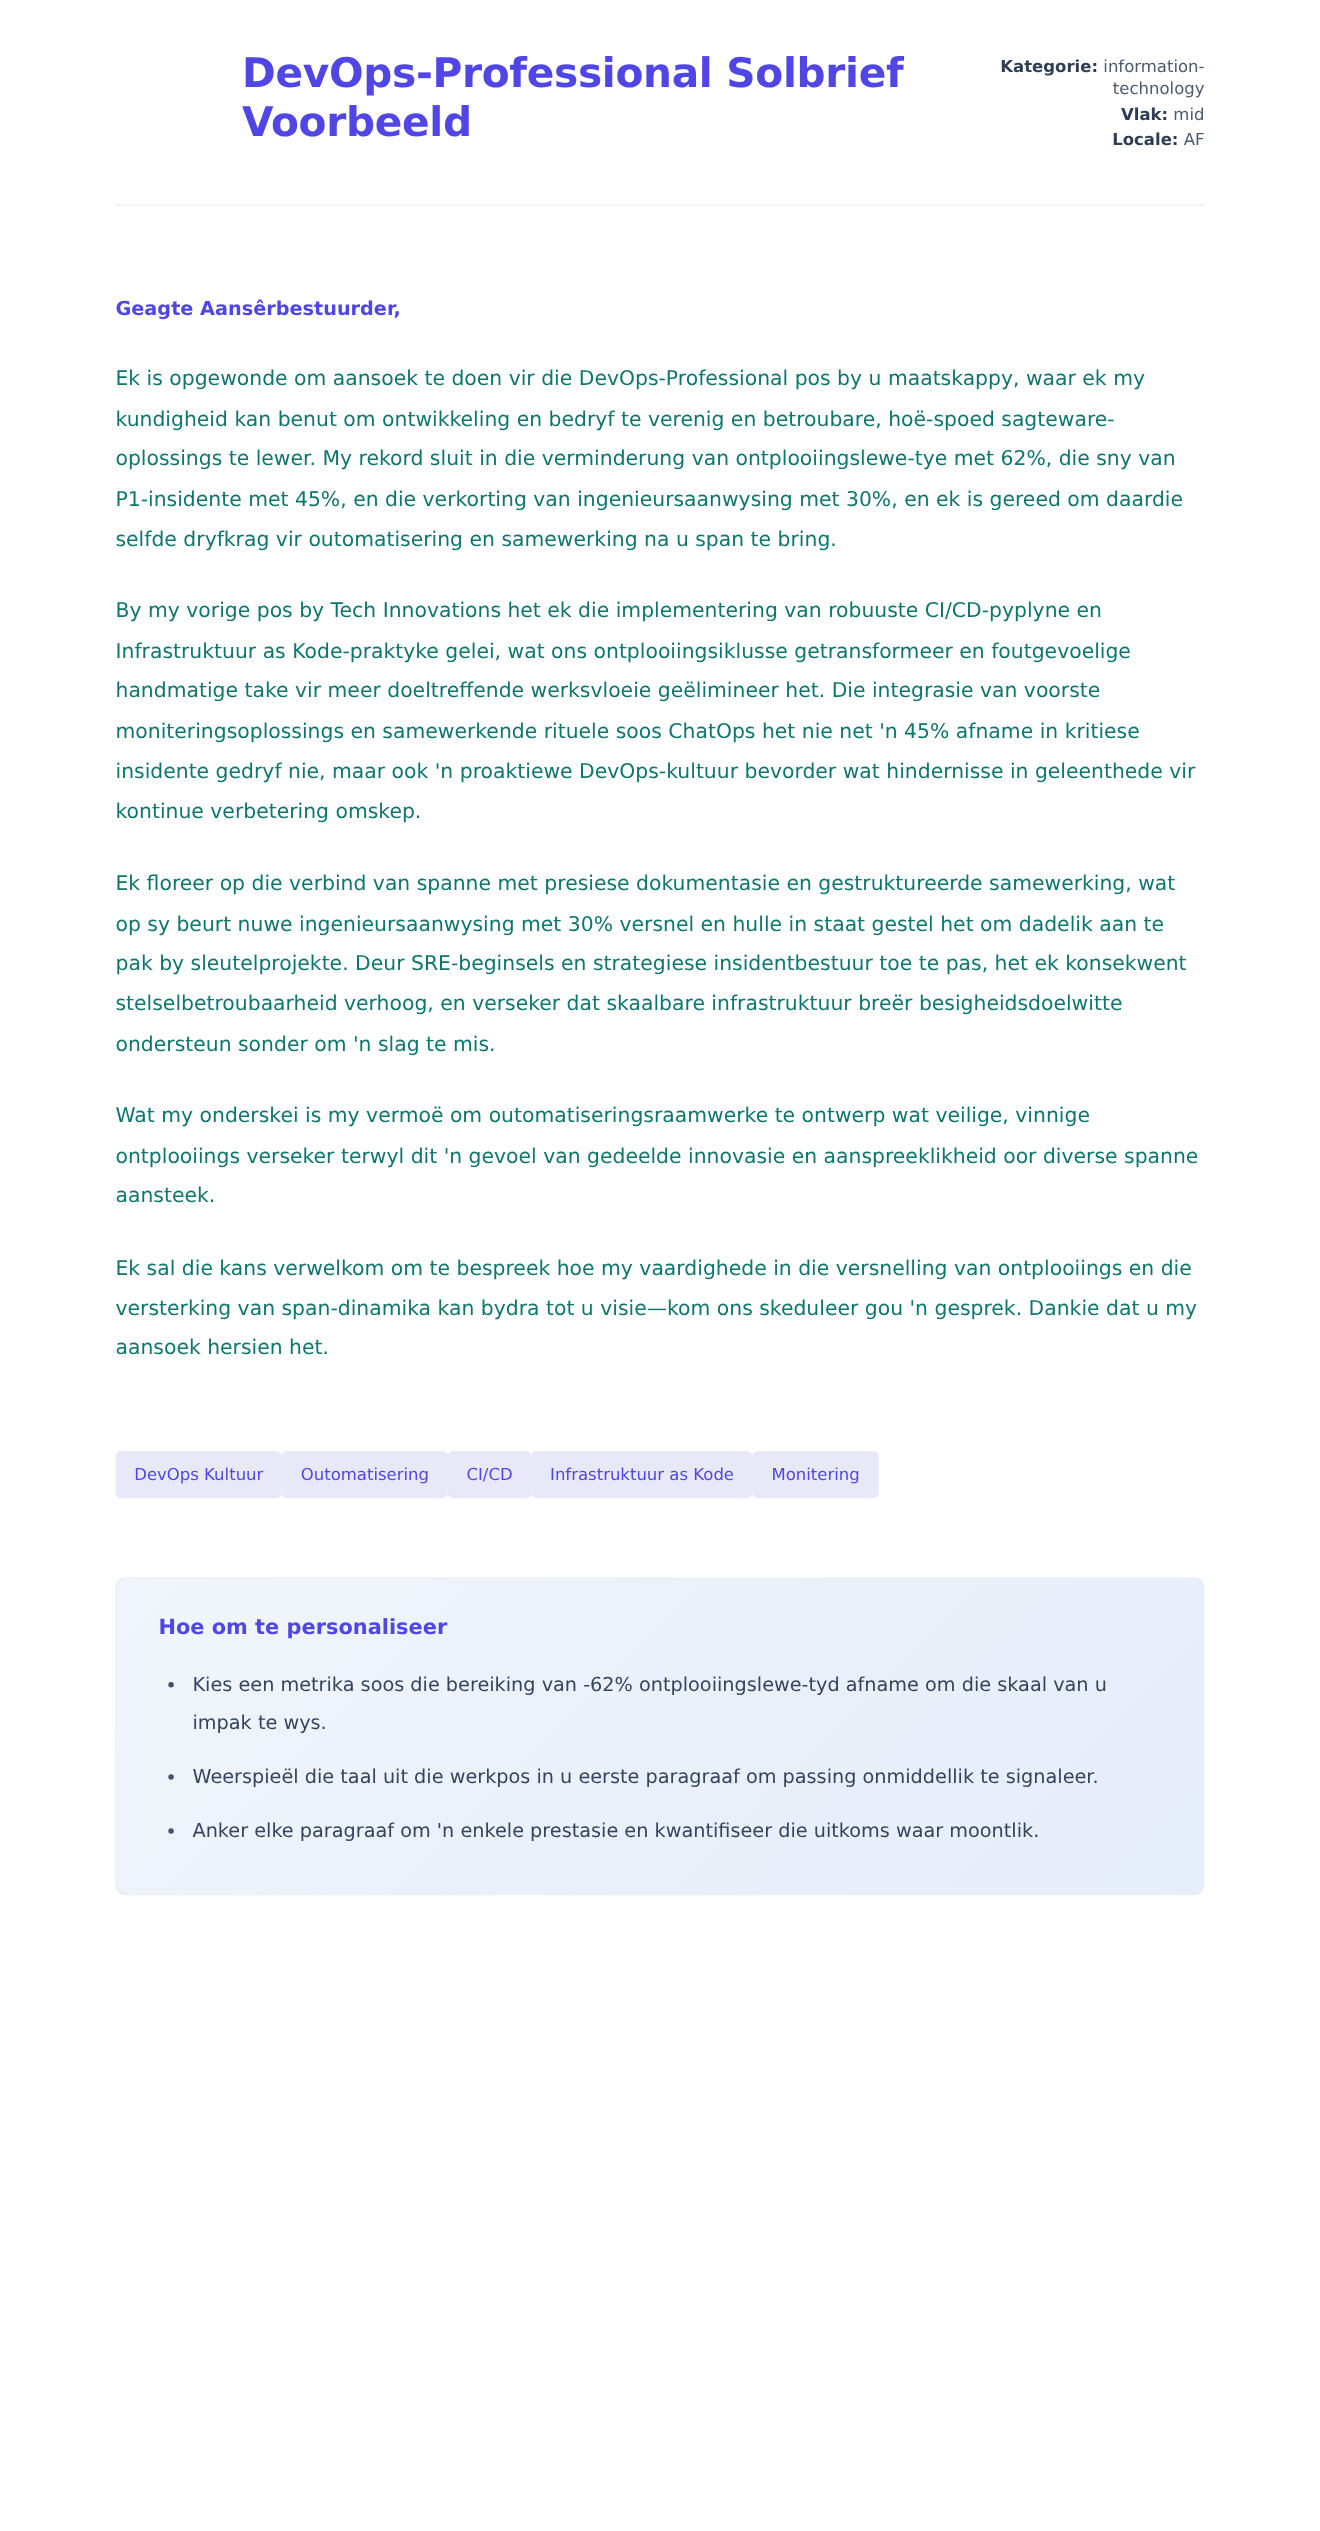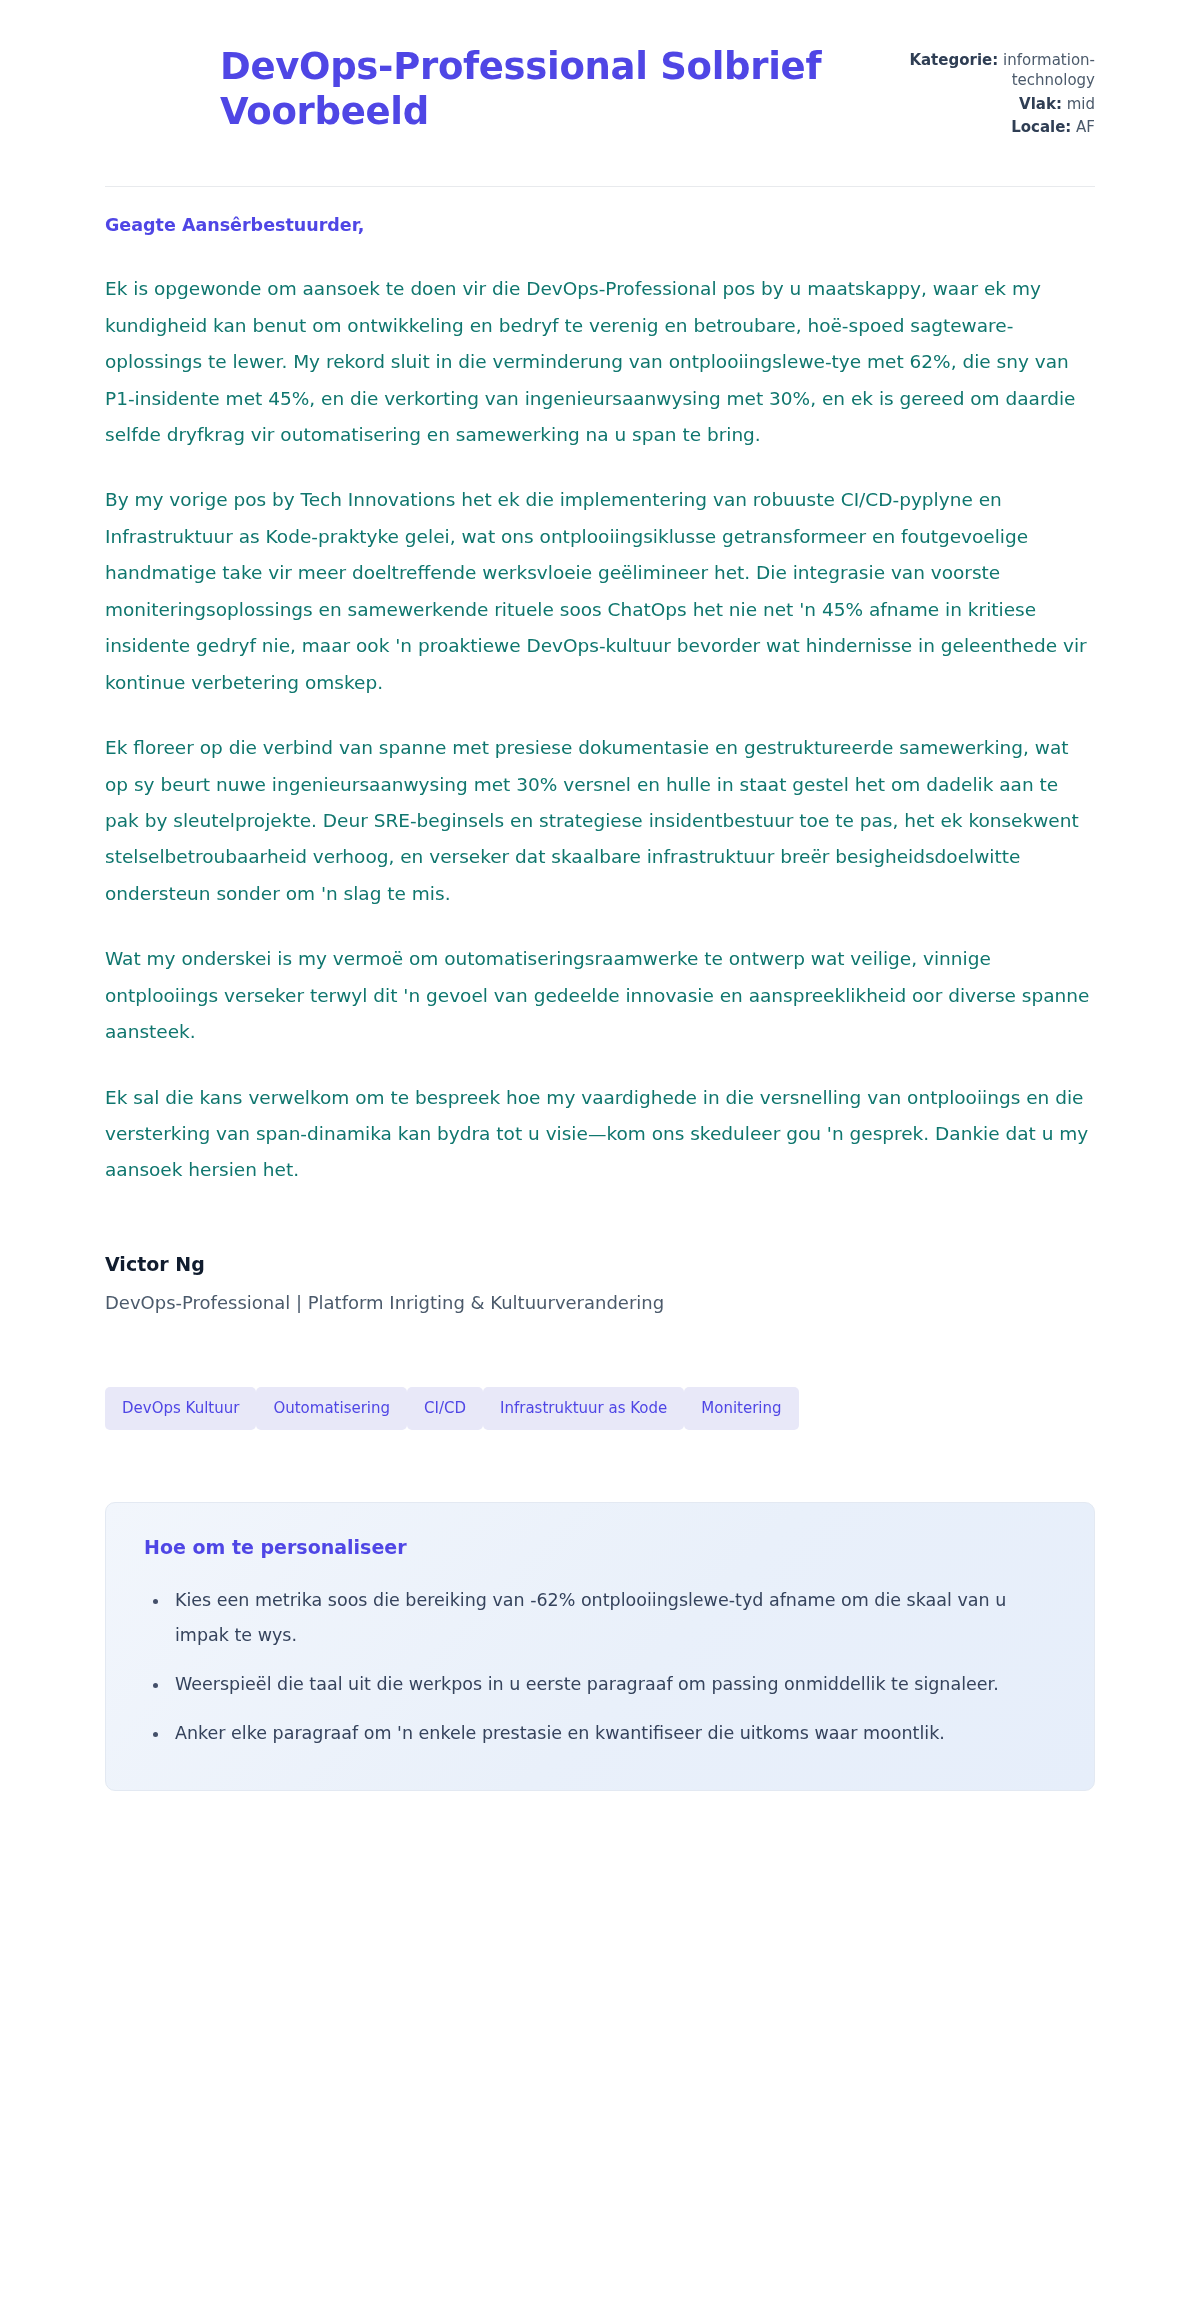--- a/index.html
+++ b/index.html
@@ -52,21 +52,21 @@
   .meta-row { margin-bottom: 3px; }
   .meta-label { font-weight: 700; color: #2f3e54; }
 
   .divider {
     border: none;
     border-top: 1px solid #e8eaed;
     margin: 38px 0 0;
   }
 
   
-  .letter { margin-top: 28px; }
+  .letter { margin-top: 84px; }
   .greeting {
     margin: 0 0 36px;
     font-size: 17.5px;
     font-weight: 700;
     color: #4f46e5;
   }
   .para {
     margin: 0 0 29px;
     font-size: 18.5px;
     line-height: 1.97;
@@ -154,24 +154,20 @@
 
   <div class="letter">
     <p class="greeting">Geagte Aansêrbestuurder,</p>
     <p class="para">Ek is opgewonde om aansoek te doen vir die DevOps-Professional pos by u maatskappy, waar ek my kundigheid kan benut om ontwikkeling en bedryf te verenig en betroubare, hoë-spoed sagteware-oplossings te lewer. My rekord sluit in die verminderung van ontplooiingslewe-tye met 62%, die sny van P1-insidente met 45%, en die verkorting van ingenieursaanwysing met 30%, en ek is gereed om daardie selfde dryfkrag vir outomatisering en samewerking na u span te bring.</p>
     <p class="para">By my vorige pos by Tech Innovations het ek die implementering van robuuste CI/CD-pyplyne en Infrastruktuur as Kode-praktyke gelei, wat ons ontplooiingsiklusse getransformeer en foutgevoelige handmatige take vir meer doeltreffende werksvloeie geëlimineer het. Die integrasie van voorste moniteringsoplossings en samewerkende rituele soos ChatOps het nie net 'n 45% afname in kritiese insidente gedryf nie, maar ook 'n proaktiewe DevOps-kultuur bevorder wat hindernisse in geleenthede vir kontinue verbetering omskep.</p>
     <p class="para">Ek floreer op die verbind van spanne met presiese dokumentasie en gestruktureerde samewerking, wat op sy beurt nuwe ingenieursaanwysing met 30% versnel en hulle in staat gestel het om dadelik aan te pak by sleutelprojekte. Deur SRE-beginsels en strategiese insidentbestuur toe te pas, het ek konsekwent stelselbetroubaarheid verhoog, en verseker dat skaalbare infrastruktuur breër besigheidsdoelwitte ondersteun sonder om 'n slag te mis.</p>
     <p class="para">Wat my onderskei is my vermoë om outomatiseringsraamwerke te ontwerp wat veilige, vinnige ontplooiings verseker terwyl dit 'n gevoel van gedeelde innovasie en aanspreeklikheid oor diverse spanne aansteek.</p>
     <p class="para">Ek sal die kans verwelkom om te bespreek hoe my vaardighede in die versnelling van ontplooiings en die versterking van span-dinamika kan bydra tot u visie—kom ons skeduleer gou 'n gesprek. Dankie dat u my aansoek hersien het.</p>
   </div>
 
-  <div class="signature">
-    <div class="signature-name">Victor Ng</div>
-    <div class="signature-role">DevOps-Professional | Platform Inrigting &amp; Kultuurverandering</div>
-  </div>
 
   <div class="tags">
     <button class="tag">DevOps Kultuur</button>
     <button class="tag">Outomatisering</button>
     <button class="tag">CI/CD</button>
     <button class="tag">Infrastruktuur as Kode</button>
     <button class="tag">Monitering</button>
   </div>
 
   <div class="tips">

